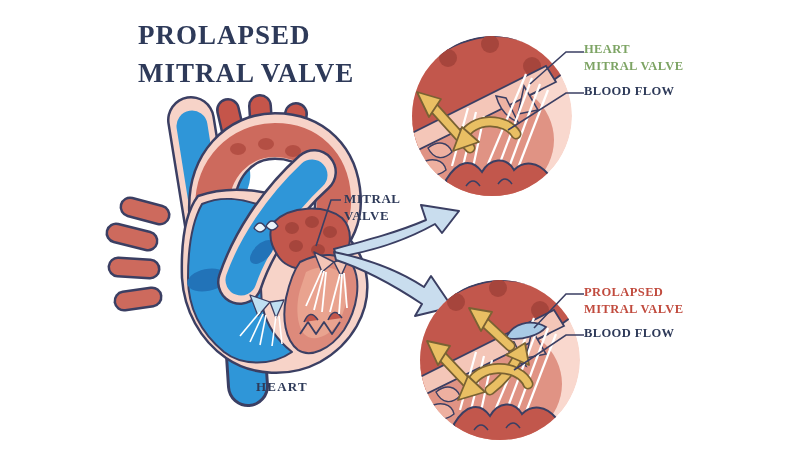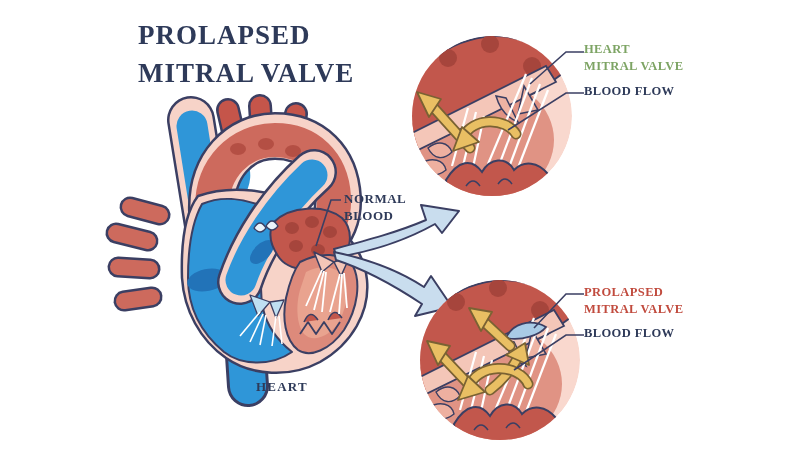--- a/index.html
+++ b/index.html
@@ -202,22 +202,22 @@
     <path d="M584,335 L566,335 L514,370"></path>
   </g>
 </svg>
 
 <div class="txt title">
   <span class="line">PROLAPSED</span>
   <span class="line">MITRAL VALVE</span>
 </div>
 
 <div class="txt mv-label">
-  <span class="line">NORMAL</span>
-  <span class="line">BLOOD</span>
+  <span class="line">MITRAL</span>
+  <span class="line">VALVE</span>
 </div>
 
 <div class="txt heart-label">HEART</div>
 
 <div class="txt normal-label">
   <span class="line">HEART</span>
   <span class="line">MITRAL VALVE</span>
 </div>
 
 <div class="txt bf-top">BLOOD FLOW</div>

